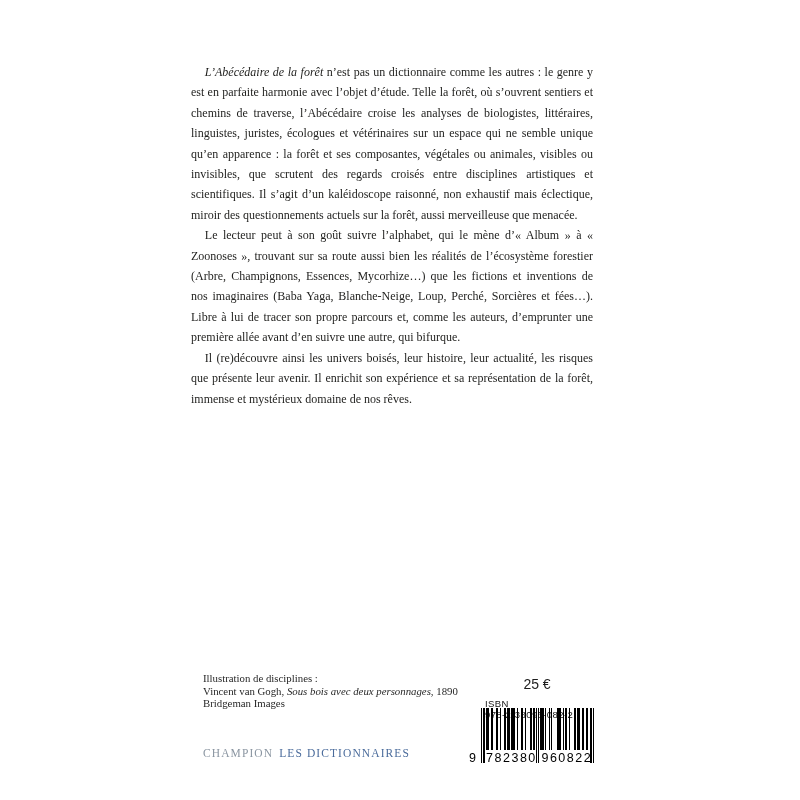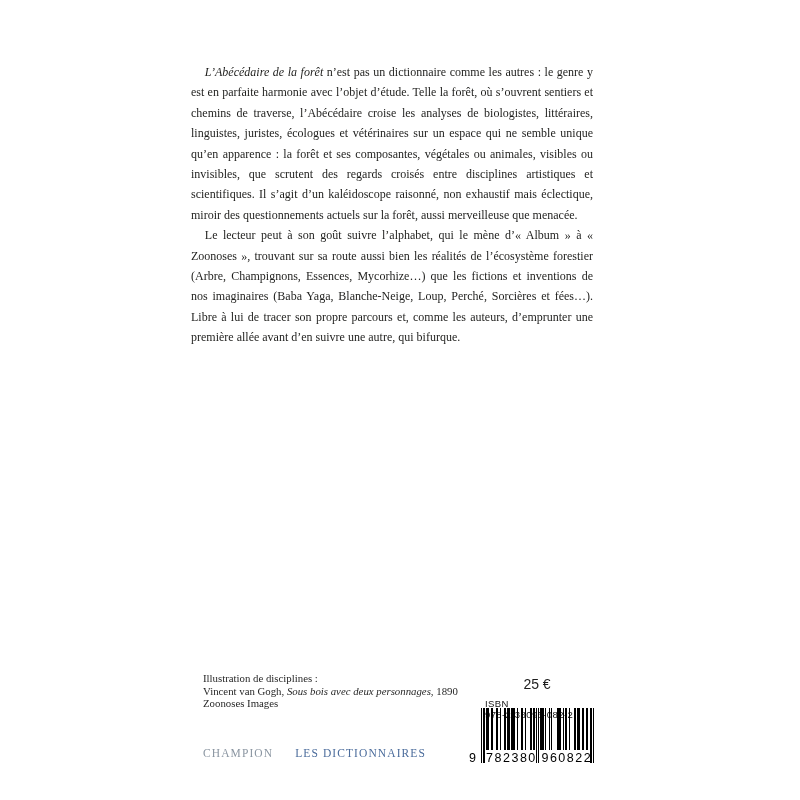--- a/index.html
+++ b/index.html
@@ -103,30 +103,31 @@
   .barcode .bd-g2 { left: 53.5%; width: 42%; text-align: center; background: #fff; letter-spacing: 1.5px; }
 </style>
 </head>
 <body>
 
 <div class="page">
 
   <section class="blurb">
     <p><span class="italic-lead">L’Abécédaire de la forêt</span><span> n’est pas un dictionnaire comme les autres : le genre y est en parfaite harmonie avec l’objet d’étude. Telle la forêt, où s’ouvrent sentiers et chemins de traverse, l’Abécédaire croise les analyses de biologistes, littéraires, linguistes, juristes, écologues et vétérinaires sur un espace qui ne semble unique qu’en apparence : la forêt et ses composantes, végétales ou animales, visibles ou invisibles, que scrutent des regards croisés entre disciplines artistiques et scientifiques. Il s’agit d’un kaléidoscope raisonné, non exhaustif mais éclectique, miroir des questionnements actuels sur la forêt, aussi merveilleuse que menacée.</span></p>
     <p><span>Le lecteur peut à son goût suivre l’alphabet, qui le mène d’« Album » à « Zoonoses », trouvant sur sa route aussi bien les réalités de l’écosystème forestier (Arbre, Champignons, Essences, Mycorhize…) que les fictions et inventions de nos imaginaires (Baba Yaga, Blanche-Neige, Loup, Perché, Sorcières et fées…). Libre à lui de tracer son propre parcours et, comme les auteurs, d’emprunter une première allée avant d’en suivre une autre, qui bifurque.</span></p>
+    <p><span>Il (re)découvre ainsi les univers boisés, leur histoire, leur actualité, les risques que présente leur avenir. Il enrichit son expérience et sa représentation de la forêt, immense et mystérieux domaine de nos rêves.</span></p>
   </section>
 
   <section class="credits">
     <div>Illustration de disciplines :</div>
     <div><span>Vincent van Gogh, </span><span class="work-title">Sous bois avec deux personnages</span><span>, 1890</span></div>
-    <div>Zoonoses Images</div>
+    <div>Bridgeman Images</div>
   </section>
 
   <div class="imprint">
-    <span class="imprint-name" style="color: rgb(138, 149, 161);">CHAMPION</span><span class="imprint-collection" style="color: rgb(74, 107, 155); margin-left: 16px;">LES DICTIONNAIRES</span>
+    <span class="imprint-name" style="color: rgb(138, 149, 161);">CHAMPION</span><span class="imprint-collection" style="color: rgb(74, 107, 155);">LES DICTIONNAIRES</span>
   </div>
 
   <div class="price">25 €</div>
 
   <div class="isbn-line">
     <span>ISBN</span>
     <span>978-2-38096-082-2</span>
   </div>
 
   <div class="barcode">

